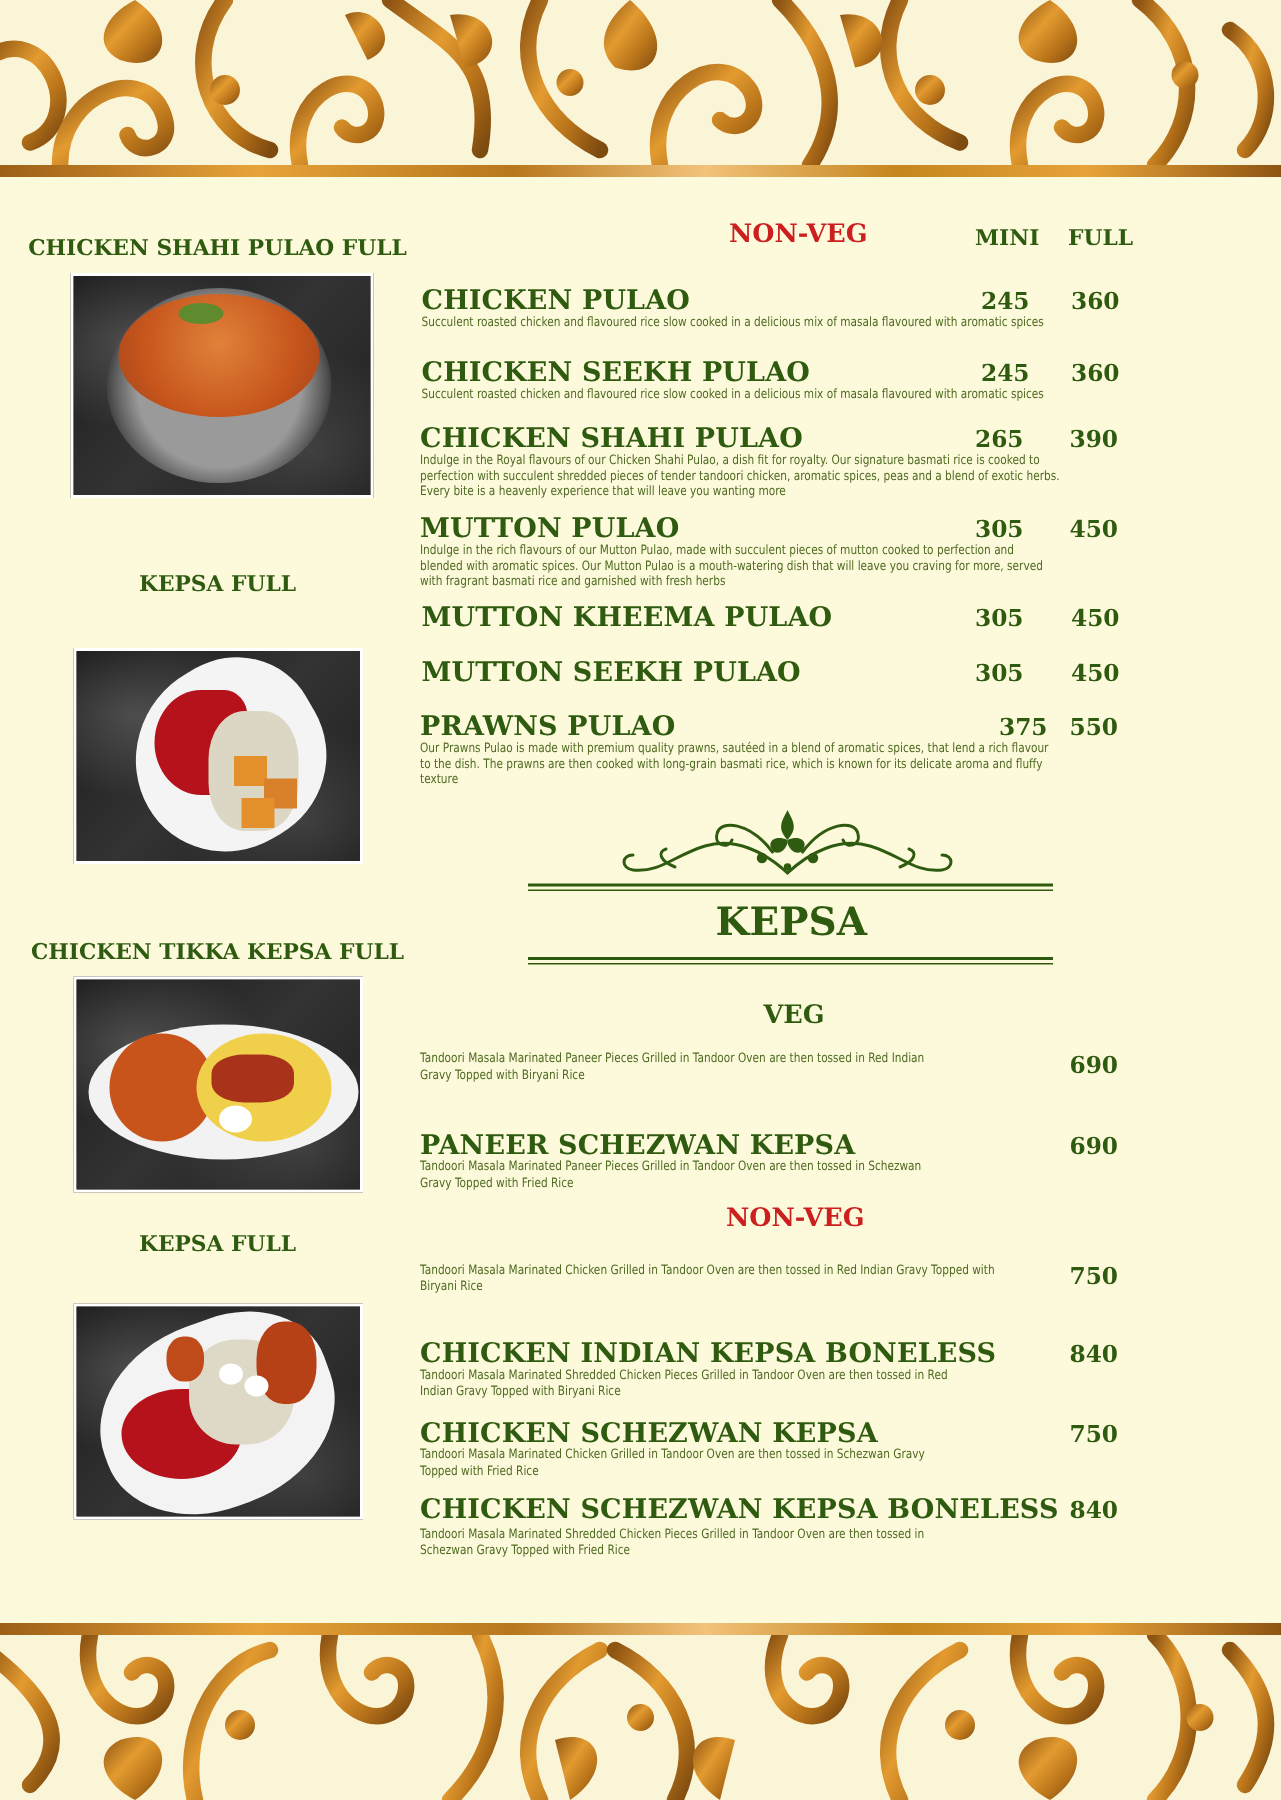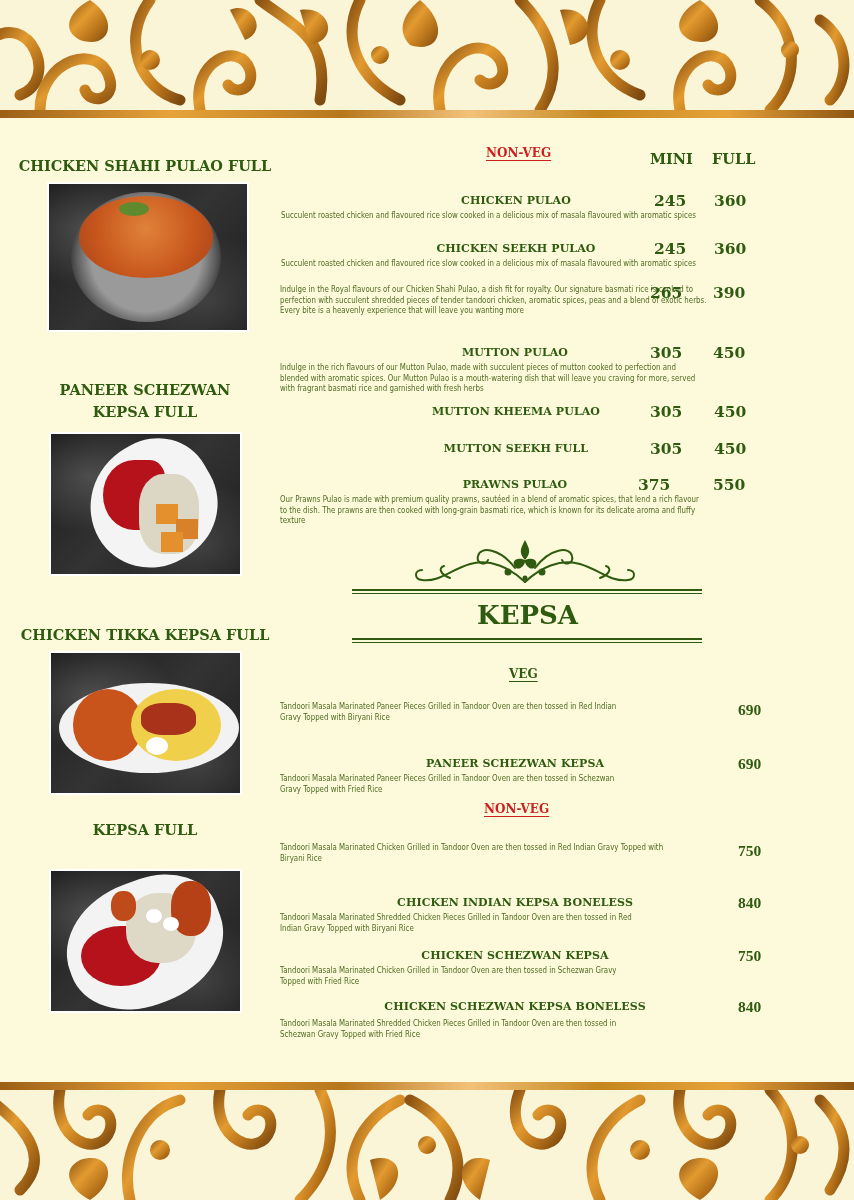--- a/index.html
+++ b/index.html
@@ -38,38 +38,38 @@
     position: absolute; inset: 0;
     background:
       radial-gradient(ellipse at 20% 30%, rgba(255,255,255,0.18), transparent 40%),
       radial-gradient(ellipse at 80% 80%, rgba(255,255,255,0.12), transparent 40%),
       linear-gradient(135deg, #1a1a1a, #333 50%, #1d1d1d);
   }
   .photo .dish { position: absolute; }
 
   .menu-item { position: absolute; left: 281px; width: 470px; }
   .item-name {
-    font-weight: bold; font-size: 11px; color: #2f5b10; letter-spacing: 0.1px;
-    white-space: nowrap; line-height: 18px; text-align: center;
+    font-weight: bold; font-size: 18px; color: #2f5b10; letter-spacing: 0.1px;
+    white-space: nowrap; line-height: 18px;
   }
   .item-desc {
     font-family: "DejaVu Sans", sans-serif; font-size: 8.6px; color: #4e6a22;
     line-height: 10.5px; transform: scaleX(0.82); transform-origin: left top;
     width: 520px;
   }
   .price {
     position: absolute; top: 0; font-weight: bold; font-size: 15.5px; color: #2f5b10;
     line-height: 18px;
   }
   .price-mini { left: 373px; }
   .price-full { left: 433px; }
-  .price-single { left: 458px; font-family: Liberation Serif, serif; }
+  .price-single { left: 433px; }
 
   .section-head {
-    position: absolute; font-weight: bold; font-size: 12px; text-decoration: underline;
+    position: absolute; font-weight: bold; font-size: 17px; 
     text-underline-offset: 3px;
   }
   .red { color: #cc1f1f; }
   .green { color: #2f5b10; }
   .col-head { position: absolute; font-weight: bold; font-size: 14.5px; color: #2f5b10; text-align: right; }
 
   .kepsa-title {
     position: absolute; left: 350px; width: 355px; top: 600px; text-align: center;
     font-weight: bold; font-size: 26px; color: #2f5b10;
   }
@@ -128,21 +128,20 @@
     <span>CHICKEN SHAHI PULAO FULL</span>
   </div>
   <div class="photo" style="left:47px;top:182px;width:202px;height:150px;">
     <div class="marble"></div>
     <div class="dish" style="left:22px;top:8px;width:150px;height:130px;border-radius:50%;background:radial-gradient(circle,#9a9a9a 55%,#5c5c5c 70%,#2a2a2a 80%);"></div>
     <div class="dish" style="left:30px;top:12px;width:134px;height:82px;border-radius:50%;background:radial-gradient(circle at 50% 40%,#e0823a,#c7561c 60%,#a4431a);"></div>
     <div class="dish" style="left:70px;top:18px;width:30px;height:14px;border-radius:50%;background:#5f8b2e;"></div>
   </div>
 
   <div class="photo-caption" style="top:379px;">
-    <div>PANEER SCHEZWAN</div>
     <div>KEPSA FULL</div>
   </div>
   <div class="photo" style="left:49px;top:432px;width:193px;height:144px;">
     <div class="marble"></div>
     <div class="dish" style="left:38px;top:8px;width:128px;height:124px;border-radius:55% 45% 50% 50%;background:#f4f4f4;transform:rotate(-30deg);"></div>
     <div class="dish" style="left:52px;top:26px;width:62px;height:70px;border-radius:60% 30% 40% 60%;background:#b5121b;"></div>
     <div class="dish" style="left:88px;top:40px;width:60px;height:80px;border-radius:40%;background:#dcd6c4;"></div>
     <div class="dish" style="left:105px;top:70px;width:22px;height:20px;background:#e3902d;"></div>
     <div class="dish" style="left:125px;top:85px;width:22px;height:20px;background:#d9812a;"></div>
     <div class="dish" style="left:110px;top:98px;width:22px;height:20px;background:#e3902d;"></div>
@@ -185,44 +184,45 @@
   <div class="price price-mini">245</div>
   <div class="price price-full">360</div>
 </div>
 <div class="menu-item" style="top:240px;">
   <div class="item-name">CHICKEN SEEKH PULAO</div>
   <div class="item-desc">Succulent roasted chicken and flavoured rice slow cooked in a delicious mix of masala flavoured with aromatic spices</div>
   <div class="price price-mini">245</div>
   <div class="price price-full">360</div>
 </div>
 <div class="menu-item" style="top:284px;left:280px;">
+  <div class="item-name">CHICKEN SHAHI PULAO</div>
   <div class="item-desc" style="width:540px;">Indulge in the Royal flavours of our Chicken Shahi Pulao, a dish fit for royalty. Our signature basmati rice is cooked to perfection with succulent shredded pieces of tender tandoori chicken, aromatic spices, peas and a blend of exotic herbs. Every bite is a heavenly experience that will leave you wanting more</div>
   <div class="price price-mini" style="left:370px;">265</div>
   <div class="price price-full">390</div>
 </div>
 <div class="menu-item" style="top:344px;left:280px;">
   <div class="item-name">MUTTON PULAO</div>
   <div class="item-desc">Indulge in the rich flavours of our Mutton Pulao, made with succulent pieces of mutton cooked to perfection and blended with aromatic spices. Our Mutton Pulao is a mouth-watering dish that will leave you craving for more, served with fragrant basmati rice and garnished with fresh herbs</div>
   <div class="price price-mini" style="left:370px;">305</div>
   <div class="price price-full">450</div>
 </div>
 <div class="menu-item" style="top:403px;">
   <div class="item-name">MUTTON KHEEMA PULAO</div>
   <div class="price price-mini" style="left:369px;">305</div>
   <div class="price price-full">450</div>
 </div>
 <div class="menu-item" style="top:440px;">
-  <div class="item-name">MUTTON SEEKH FULL</div>
+  <div class="item-name">MUTTON SEEKH PULAO</div>
   <div class="price price-mini" style="left:369px;">305</div>
   <div class="price price-full">450</div>
 </div>
 <div class="menu-item" style="top:476px;left:280px;">
   <div class="item-name">PRAWNS PULAO</div>
   <div class="item-desc" style="width:520px;">Our Prawns Pulao is made with premium quality prawns, sautéed in a blend of aromatic spices, that lend a rich flavour to the dish. The prawns are then cooked with long-grain basmati rice, which is known for its delicate aroma and fluffy texture</div>
-  <div class="price price-mini" style="left:358px;">375</div>
+  <div class="price price-mini" style="left:386px;">375</div>
   <div class="price price-full">550</div>
 </div>
 
 <svg style="position:absolute;left:410px;top:538px;" width="230" height="52" viewBox="0 0 230 52">
   <g fill="none" stroke="#2f5b10" stroke-width="2" stroke-linecap="round">
     <path d="M115 44 C100 30 80 20 60 26 C40 32 30 44 12 42 C4 41 4 32 12 32"></path>
     <path d="M115 44 C130 30 150 20 170 26 C190 32 200 44 218 42 C226 41 226 32 218 32"></path>
     <path d="M105 30 C90 10 70 8 68 18 C66 26 76 28 78 22"></path>
     <path d="M125 30 C140 10 160 8 162 18 C164 26 154 28 152 22"></path>
     <path d="M40 40 C30 36 28 30 34 28"></path>

